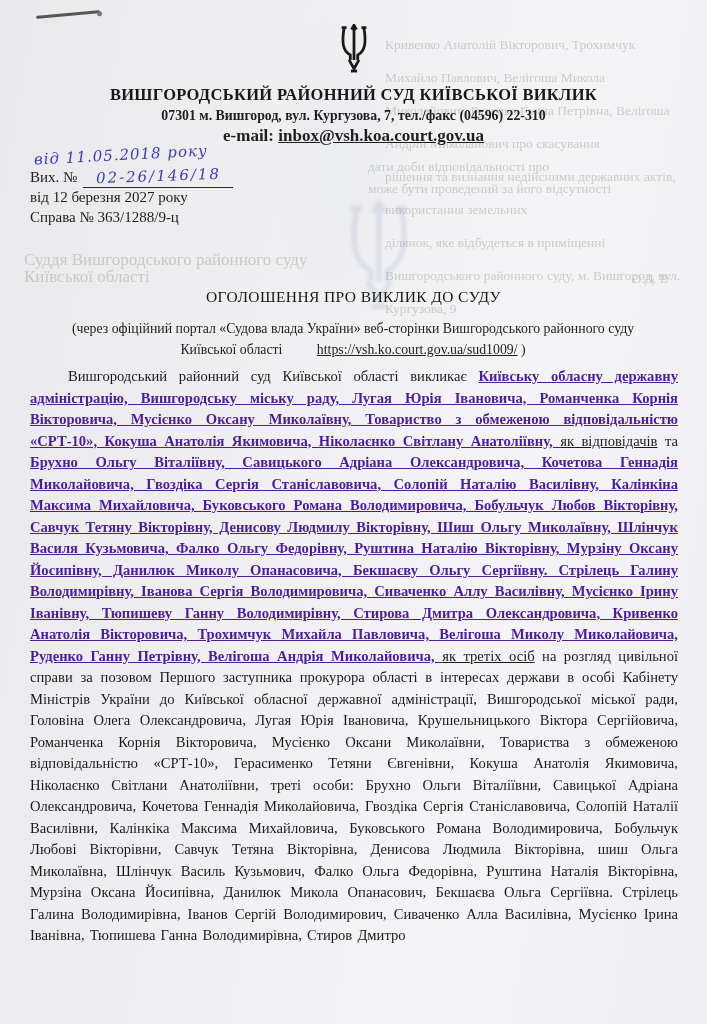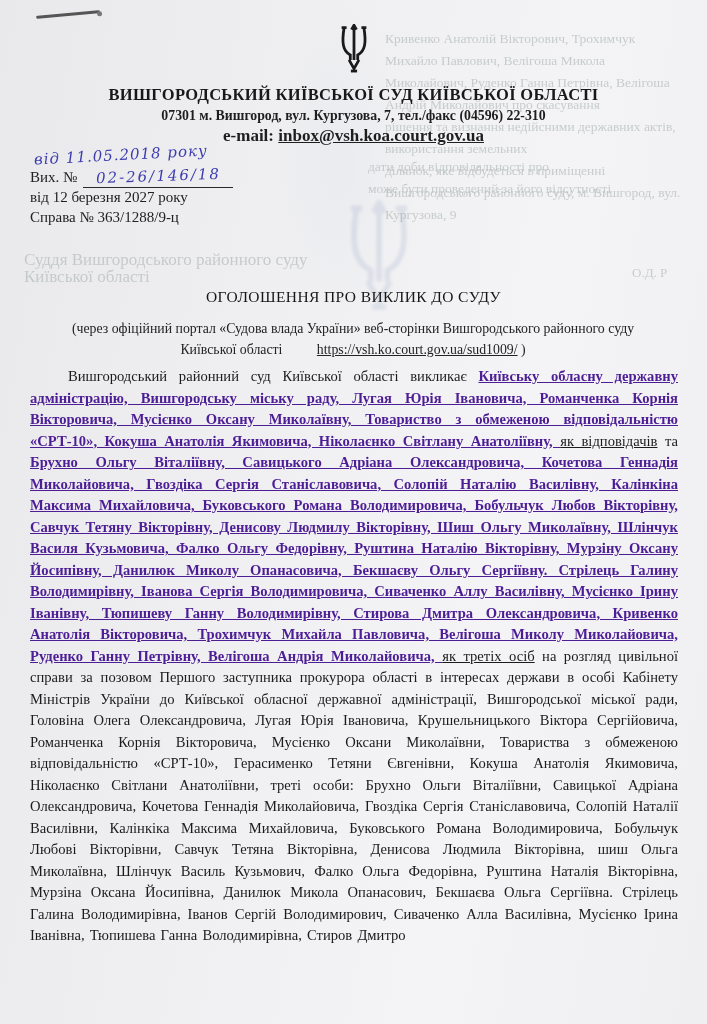--- a/index.html
+++ b/index.html
@@ -14,21 +14,21 @@
   .staple{left:36px;top:13px;width:64px;height:3px;background:#555;transform:rotate(-5deg);border-radius:2px;}
   .staple:after{content:"";position:absolute;right:-2px;top:1px;width:5px;height:5px;background:#777;border-radius:50%;}
   
   .header{top:24px;left:0;width:707px;text-align:center;}
   .emblem{display:inline-block;}
   .court-name{font-size:16.5px;font-weight:bold;letter-spacing:.3px;margin-top:5px;color:#181818;}
   .addr{font-size:13.8px;font-weight:bold;margin-top:3px;color:#1e1e1e;}
   .email{font-size:17px;font-weight:bold;margin-top:2px;color:#1e1e1e;}
   .email .lnk{text-decoration:underline;}
   
-  .ghost{color:#b9c0bd;filter:blur(0.7px);opacity:.75;font-size:13.5px;line-height:22px;text-align:left;}
+  .ghost{color:#b9c0bd;filter:blur(0.7px);opacity:.75;font-size:13.5px;line-height:33px;text-align:left;}
   .ghost-top{top:28px;left:385px;width:305px;}
   .ghost-mid{top:156px;left:368px;width:320px;line-height:22px;}
   .ghost-sig{top:251px;left:24px;width:330px;font-size:17px;line-height:17px;}
   .ghost-sig-right{top:262px;left:632px;width:70px;font-size:13px;}
   .ghost-emblem{top:200px;left:335px;opacity:.10;filter:blur(1.5px);transform:scaleX(-1);}
   
   .ref{top:146px;left:30px;font-size:15px;line-height:19.5px;color:#222;}
   .hand{font-family:"DejaVu Serif", serif;font-style:italic;color:#3d3dae;}
   .hand-date{display:inline-block;transform:rotate(-3deg);font-size:15px;letter-spacing:1px;margin-left:4px;}
   .vyh-line{margin-top:2px;}
@@ -82,21 +82,21 @@
 <div class="abs header">
   <svg class="emblem" width="38" height="52" viewBox="0 0 60 84">
     <g fill="none" stroke="#1a1a1a" stroke-width="4.5">
       <path d="M10 6 H18 M14 6 C10 30 12 44 24 50 L24 58"></path>
       <path d="M26 9 L30 2 L34 9 M30 2 V58"></path>
       <path d="M42 6 H50 M46 6 C50 30 48 44 36 50 L36 58"></path>
       <path d="M22 58 L30 72 L38 58"></path>
       <path d="M25 76 H35"></path>
     </g>
   </svg>
-  <div class="court-name">ВИШГОРОДСЬКИЙ КИЇВСЬКОЇ СУД КИЇВСЬКОЇ ОБЛАСТІ</div>
+  <div class="court-name">ВИШГОРОДСЬКИЙ РАЙОННИЙ СУД КИЇВСЬКОЇ ВИКЛИК</div>
   <div class="addr">07301 м. Вишгород, вул. Кургузова, 7,  тел./факс (04596) 22-310</div>
   <div class="email"><span>e-mail: </span><span class="lnk">inbox@vsh.koa.court.gov.ua</span></div>
 </div>
 
 <div class="abs ref">
   <div><span class="hand hand-date">від 11.05.2018 року</span></div>
   <div class="vyh-line"><span>Вих. №</span><span class="vyh-num"><span class="hand hand-num">02-26/146/18</span></span></div>
   <div>від 12 березня 2027 року</div>
   <div>Справа № 363/1288/9-ц</div>
 </div>

